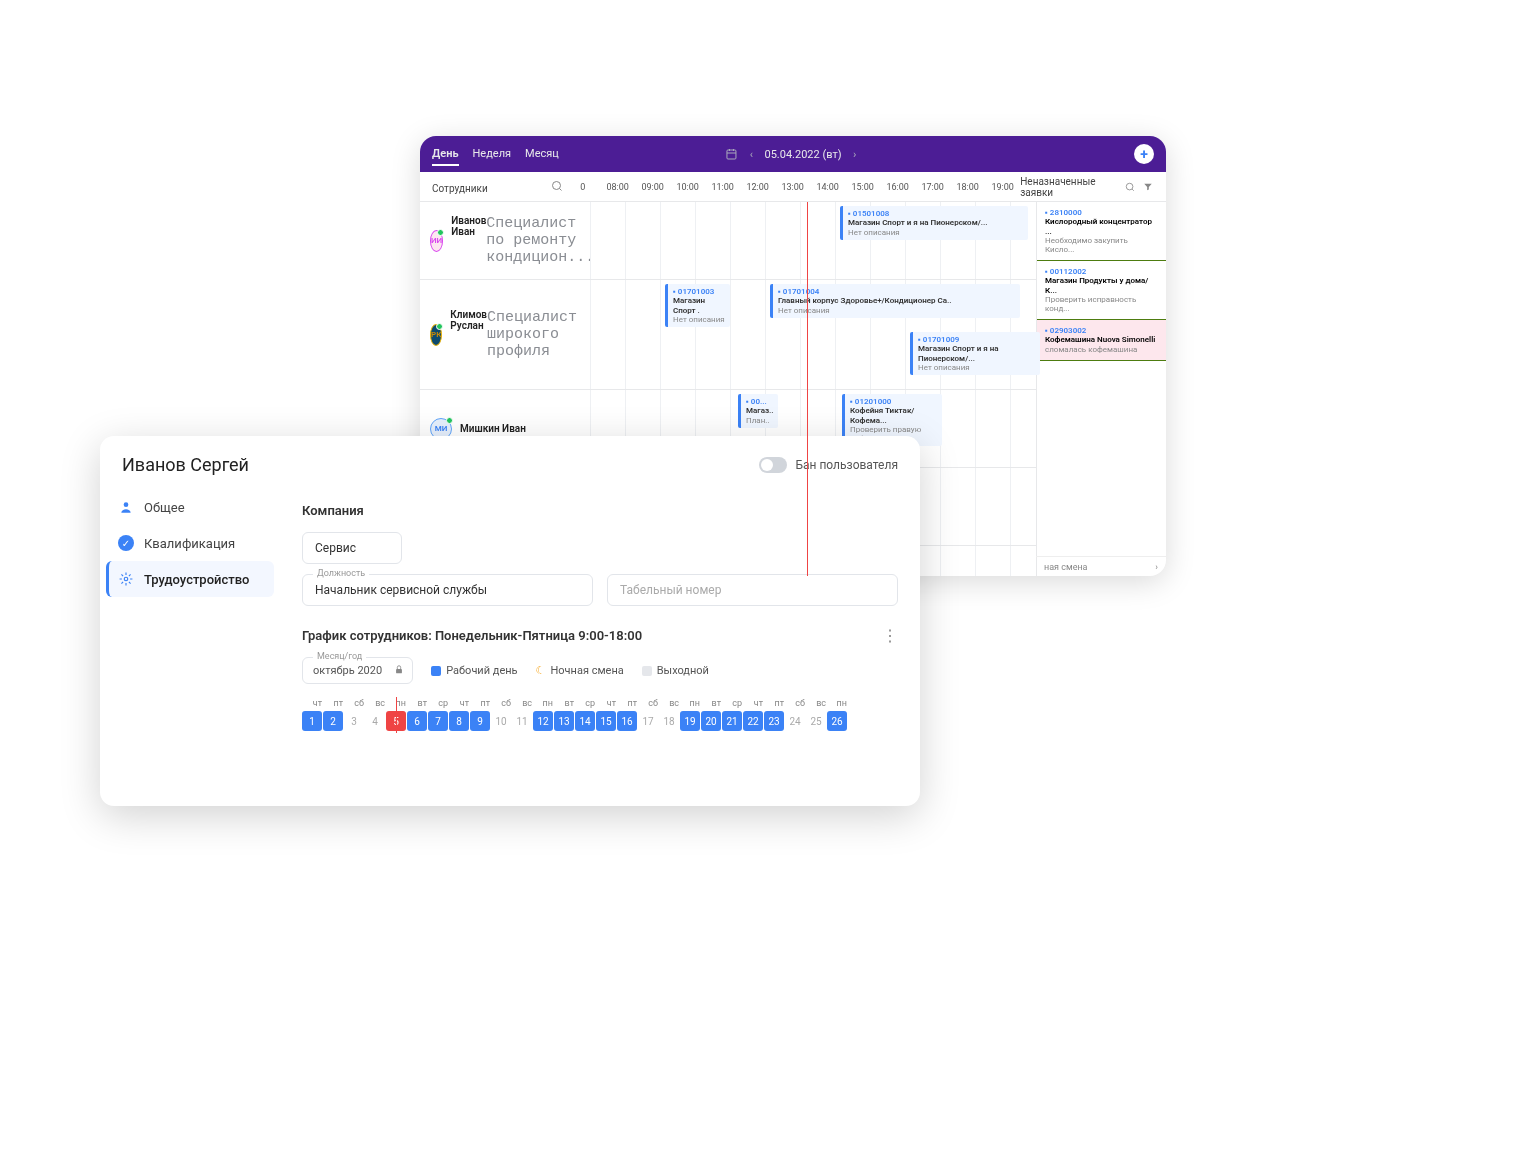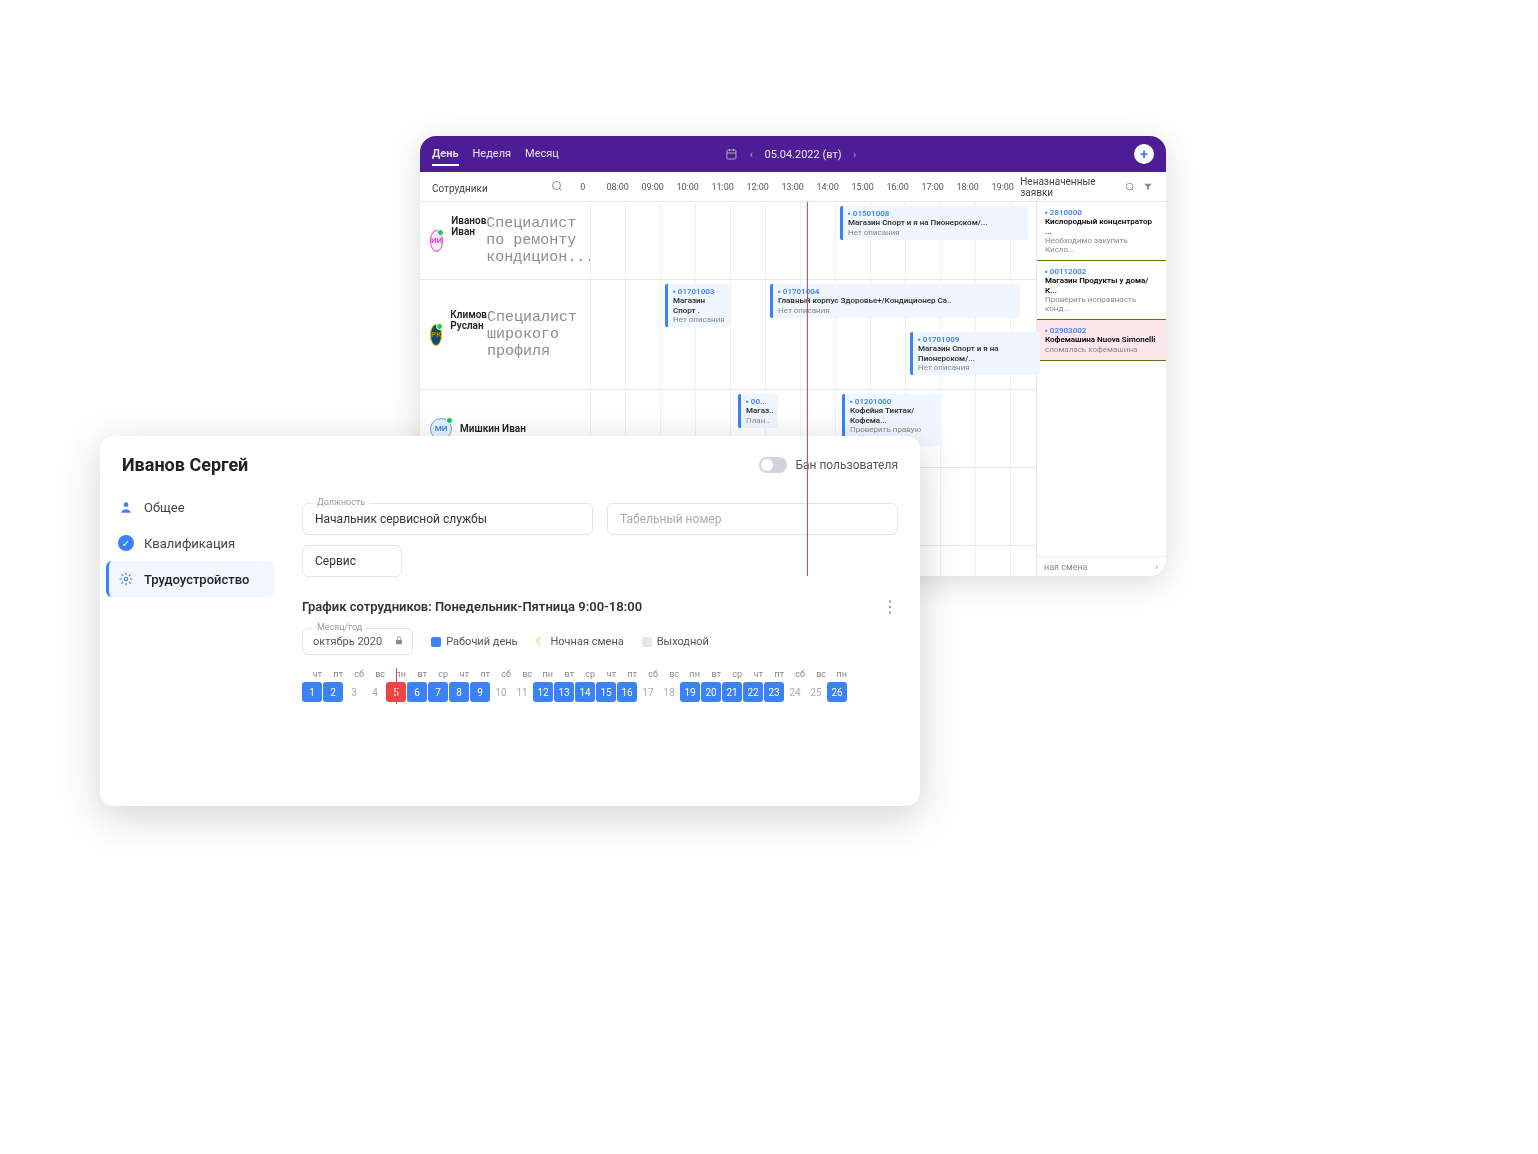--- a/index.html
+++ b/index.html
@@ -48,21 +48,21 @@
 
 .side-card { padding: 6px 8px; border-bottom: 1px solid #4d7c0f; font-size: 8px; }
 .side-card .task-title { font-size: 8px; }
 .side-card.pink-card { background: #fde7ed; }
 
 .shift-row { position: absolute; bottom: 0; right: 0; width: 130px; height: 20px; font-size: 9px; color: #888; padding: 3px 8px; border-top: 1px solid #eee; display: flex; justify-content:space-between; align-items:center;}
 
 
 .profile-card { position: absolute; top: 436px; left: 100px; width: 820px; height: 370px; background: #fff; border-radius: 14px; box-shadow: 0 10px 40px rgba(0,0,0,0.18); display: flex; flex-direction: column; }
 .profile-head { display: flex; align-items: center; justify-content: space-between; padding: 18px 22px 14px; }
-.profile-name { font-size: 18px; font-weight: 700; color: #222; }
+.profile-name { font-size: 18px; font-weight: 400; color: #222; }
 .ban-toggle { display: flex; align-items: center; gap: 8px; font-size: 12px; color: #555; }
 .toggle-sw { width: 28px; height: 16px; background: #d1d5db; border-radius: 10px; position: relative; }
 .toggle-sw::after { content: ''; position: absolute; left: 2px; top: 2px; width: 12px; height: 12px; background: #fff; border-radius: 50%; }
 
 .profile-body { display: flex; flex: 1; }
 .profile-nav { width: 180px; padding: 0 6px; }
 .nav-item { display: flex; align-items: center; gap: 10px; padding: 10px 12px; font-size: 13px; color: #444; border-radius: 6px; cursor: pointer; }
 .nav-item.active { background: #f3f7ff; border-left: 3px solid #3b82f6; color: #222; font-weight: 500; padding-left: 9px; }
 .nav-ico-s { width: 16px; height: 16px; display: flex; align-items: center; justify-content: center; }
 .nav-ico-s.blue-c { color: #3b82f6; }
@@ -289,31 +289,32 @@
           <svg width="14" height="14" viewBox="0 0 24 24" fill="none" stroke="currentColor" stroke-width="2">
               <circle cx="12" cy="12" r="3"></circle>
               <path d="M12 1v4m0 14v4M4.2 4.2l2.8 2.8m10 10l2.8 2.8M1 12h4m14 0h4M4.2 19.8l2.8-2.8m10-10l2.8-2.8"></path>
             </svg>
         </span>
         <span>Трудоустройство</span>
       </div>
     </div>
 
     <div class="profile-content">
+      <div class="section-title">Компания</div>
+      <div class="field-row">
+        <div class="field-box narrow">Сервис</div>
+      </div>
       <div class="field-row">
         <div class="field-box">
           <span class="field-label">Должность</span>
           <span>Начальник сервисной службы</span>
         </div>
         <div class="field-box">
           <span class="placeholder">Табельный номер</span>
         </div>
-      </div>
-      <div class="field-row">
-        <div class="field-box narrow">Сервис</div>
       </div>
 
       <div class="schedule-title-row">
         <div class="section-title" style="margin:0">График сотрудников: Понедельник-Пятница 9:00-18:00</div>
         <span style="color:#888;cursor:pointer">⋮</span>
       </div>
 
       <div class="legend-row">
         <div class="month-box">
           <span class="field-label">Месяц/год</span>

